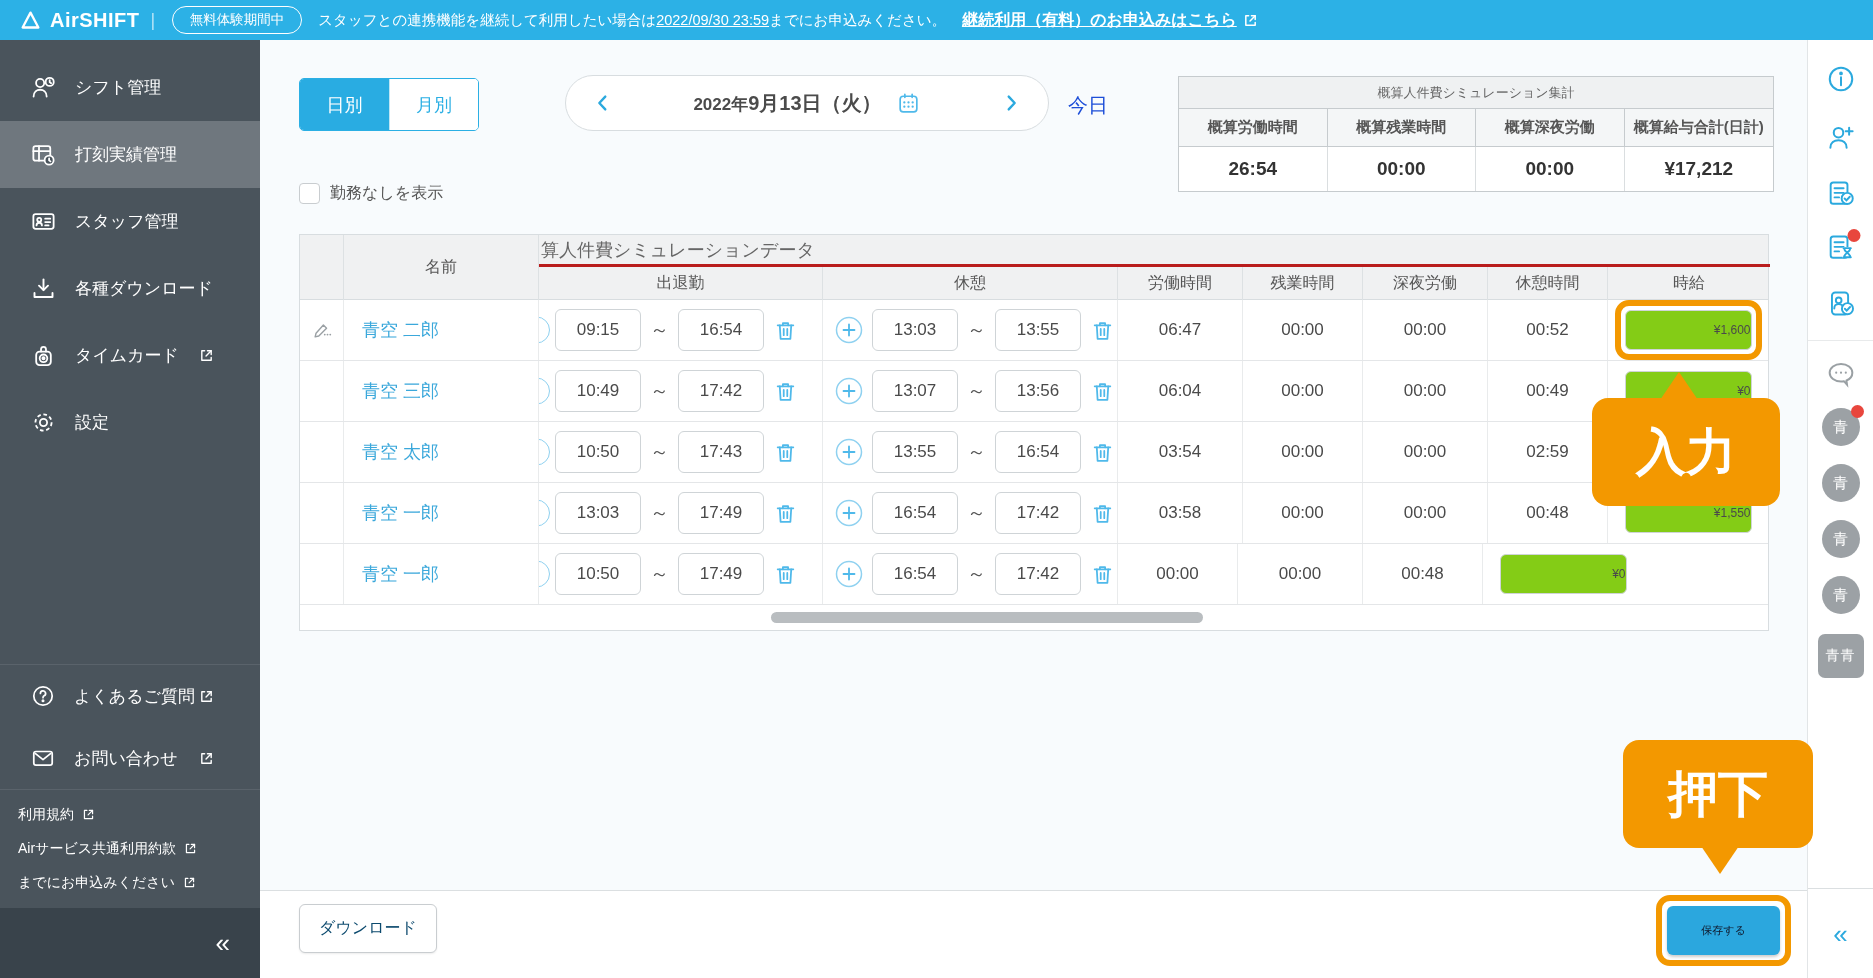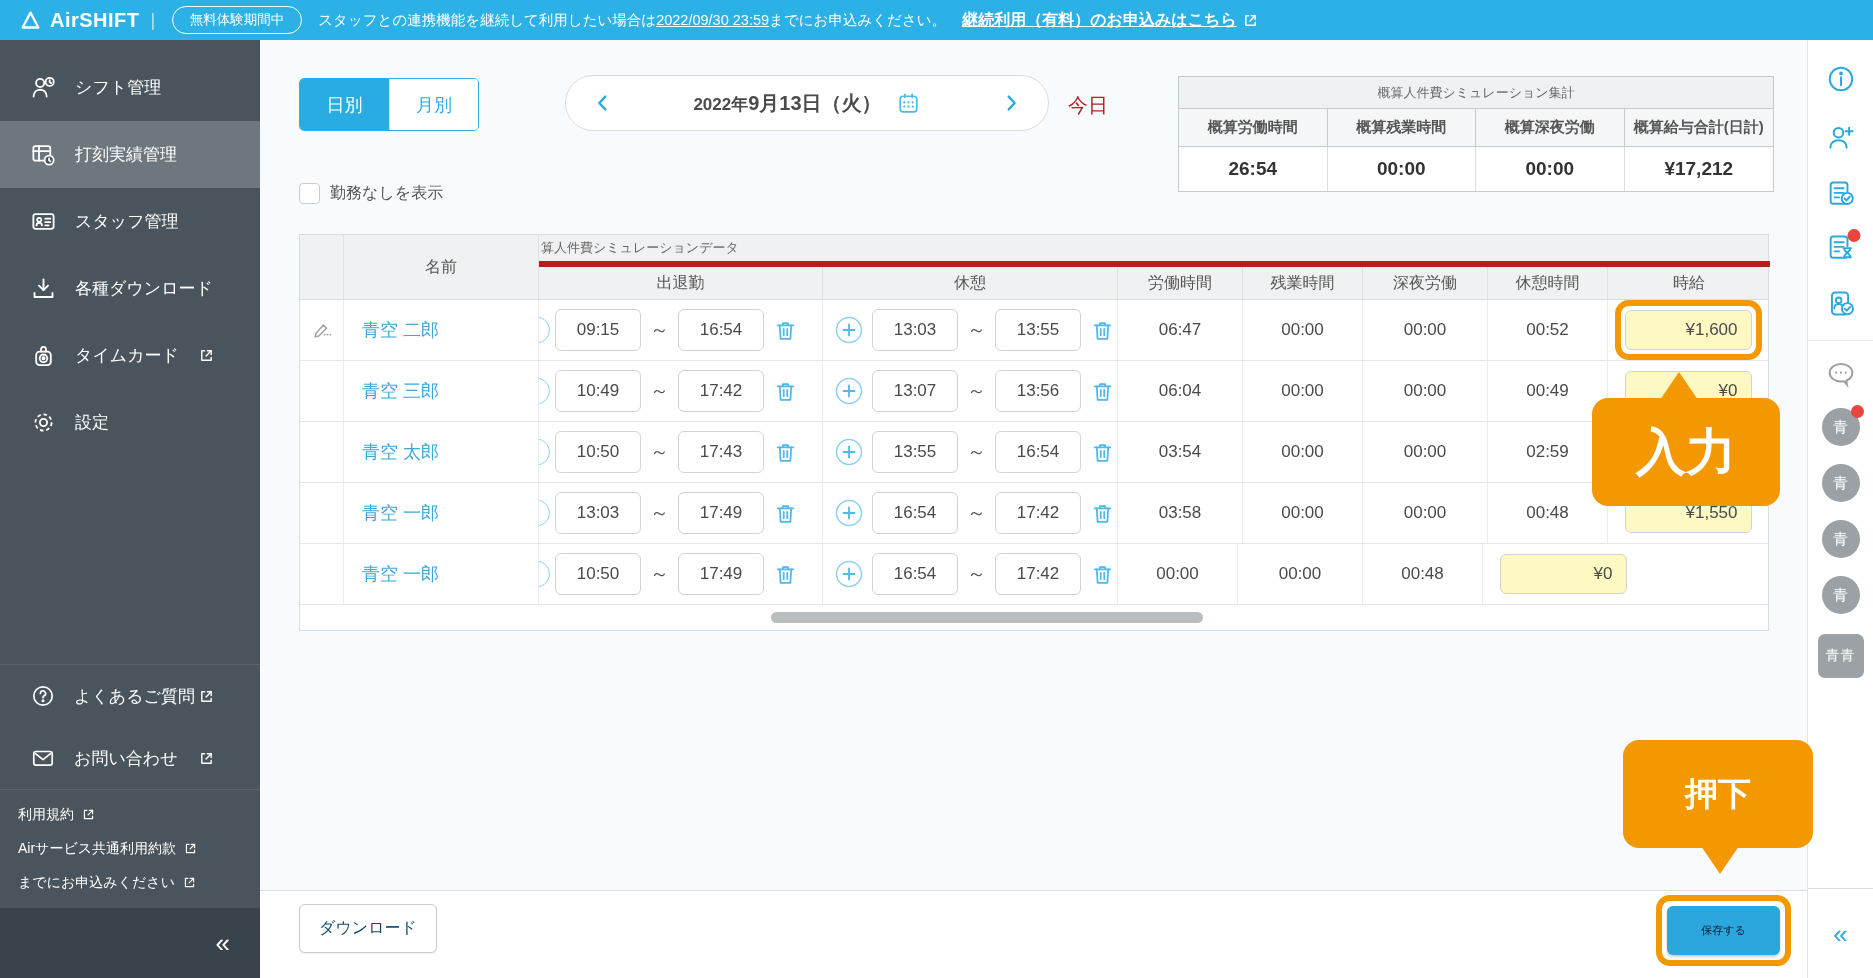--- a/index.html
+++ b/index.html
@@ -39,69 +39,69 @@
   .seg { position:absolute; left:39px; top:38px; display:flex; border:1px solid #2BAFE4; border-radius:5px; overflow:hidden; background:#fff; }
   .seg button { width:89px; height:51px; font-size:18px; border:none; cursor:pointer; font-family:inherit; }
   .seg .on { background:#29ACE2; color:#fff; font-weight:normal; }
   .seg .off { background:#fff; color:#2BAFE4; border-left:1px solid #BFE6F5; }
 
   
   .datenav { position:absolute; left:305px; top:35px; width:484px; height:56px; background:#fff; border:1px solid #D8DDE0; border-radius:28px; display:flex; align-items:center; padding:0 26px; }
   .datenav .mid { flex:1; display:flex; align-items:center; justify-content:center; gap:14px; }
   .date-text { font-size:20px; font-weight:bold; color:#4B4B4B; }
   .date-text .yr { font-size:17px; }
-  .today-link { position:absolute; left:808px; top:52px; font-size:20px; color:#b91c1c; cursor:pointer; }
+  .today-link { position:absolute; left:808px; top:52px; font-size:20px; color:#1d4ed8; cursor:pointer; }
 
   
   .summary { position:absolute; left:918px; top:36px; width:596px; border:1px solid #C6CBCE; background:#fff; }
   .sum-title { height:32px; background:#EFF1F2; border-bottom:1px solid #C6CBCE; font-size:13px; color:#666; display:flex; align-items:center; justify-content:center; }
   .sum-heads, .sum-vals { display:flex; }
   .sum-heads div { width:25%; height:38px; background:#F4F6F7; border-right:1px solid #C6CBCE; border-bottom:1px solid #C6CBCE; display:flex; align-items:center; justify-content:center; font-size:15px; font-weight:bold; color:#555; }
   .sum-vals div { width:25%; height:44px; border-right:1px solid #DADEE0; display:flex; align-items:center; justify-content:center; font-size:19px; font-weight:bold; color:#333; }
   .sum-heads div:last-child, .sum-vals div:last-child { border-right:none; }
 
   
   .checkrow { position:absolute; left:39px; top:143px; display:flex; align-items:center; gap:10px; cursor:pointer; }
   .cbox { width:21px; height:21px; background:#fff; border:1px solid #C9CDD0; border-radius:4px; }
   .checkrow span { font-size:16px; color:#555; }
 
   
   .dtable { position:absolute; left:39px; top:194px; width:1470px; background:#fff; border:1px solid #D8DDE0; }
   .thead { position:relative; height:65px; background:#F0F1F2; border-bottom:1px solid #D8DDE0; font-size:16px; color:#555; }
   .th { position:absolute; display:flex; align-items:center; justify-content:center; border-right:1px solid #DDE1E3; }
-  .th-group { justify-content:flex-start; font-size:13px; color:#666; padding-left:2px; border-bottom:6px solid #b91c1c; overflow:hidden; white-space:nowrap; border-right:none; }
+  .th-group { justify-content:flex-start; font-size:18px; color:#666; padding-left:2px; border-bottom:3px solid #b91c1c; overflow:hidden; white-space:nowrap; border-right:none; }
   .trow { display:flex; height:61px; border-bottom:1px solid #E4E6E8; align-items:center; }
   .td { height:100%; display:flex; align-items:center; justify-content:center; border-right:1px solid #E9EBEC; font-size:17px; color:#4A4A4A; flex:none; }
   .td-edit { width:44px; }
   .td-name { width:195px; justify-content:flex-start; padding-left:18px; font-size:18px; color:#3BA8DB; cursor:pointer; }
   .td-inout { width:284px; justify-content:flex-start; padding-left:16px; gap:9px; position:relative; overflow:hidden; }
   .td-break { width:295px; justify-content:flex-start; padding-left:12px; gap:9px; }
   .td-c { width:125px; } .td-c2 { width:120px; }
   .td-wage { width:160px; border-right:none; overflow:visible; }
   .tin { width:86px; height:42px; border:1px solid #CFD4D7; border-radius:6px; text-align:center; font-size:17px; color:#4A4A4A; font-family:inherit; background:#fff; }
   .tilde { font-size:19px; color:#555; }
   .clip-plus { position:absolute; left:-16px; top:50%; transform:translateY(-50%); width:27px; height:27px; border-radius:50%; border:1.5px solid #8FD1F0; background:#fff; }
-  .win { width:127px; height:40px; border:1px solid #CFD4D7; border-radius:6px; text-align:right; padding-right:13px; font-size:17px; color:#4A4A4A; font-family:inherit; background:#fef9c3; }
+  .win { width:127px; height:40px; border:1px solid #CFD4D7; border-radius:6px; text-align:right; font-size:12px; color:#4A4A4A; font-family:inherit; background:#84cc16; }
   .wage-wrap { display:inline-block; line-height:0; }
   .hl-ring { border:6px solid #F39800; border-radius:14px; padding:4px; background:#fff; position:relative; z-index:25; }
   .pencil { visibility:hidden; }
   .hscroll { position:relative; height:25px; }
   .hscroll .bar { position:absolute; left:471px; top:7px; width:432px; height:11px; border-radius:6px; background:#B9BDC0; cursor:pointer; }
 
   
   .footbar { position:absolute; left:0; right:0; bottom:0; height:88px; background:#fff; border-top:1px solid #DBDFE1; }
   .dl-btn { position:absolute; left:39px; top:13px; width:138px; height:49px; background:#fff; border:1px solid #C9CDD0; border-radius:6px; font-size:16px; color:#0c4a6e; font-family:inherit; cursor:pointer; box-shadow:0 1px 2px rgba(0,0,0,.08); }
   .save-ring { position:absolute; right:16px; bottom:12px; border:6px solid #F39800; border-radius:14px; padding:5px; background:#fff; z-index:40; }
   .save-btn { width:113px; height:49px; background:#2BA7DE; color:#0f172a; border:none; border-radius:6px; font-size:11px; font-family:inherit; cursor:pointer; box-shadow:0 2px 3px rgba(0,0,0,.2); }
 
   
   .callout { position:absolute; background:#F39800; border-radius:16px; color:#fff; font-weight:bold; display:flex; align-items:center; justify-content:center; z-index:30; }
   .co-input { left:1332px; top:358px; width:188px; height:108px; font-size:50px; }
   .co-input .tri { position:absolute; top:-26px; left:68px; width:0; height:0; border-left:19px solid transparent; border-right:19px solid transparent; border-bottom:28px solid #F39800; }
-  .co-press { left:1363px; top:700px; width:190px; height:108px; font-size:33px; z-index:60; }
+  .co-press { left:1363px; top:700px; width:190px; height:108px; font-size:50px; z-index:60; }
   .co-press .tri { position:absolute; bottom:-26px; left:78px; width:0; height:0; border-left:19px solid transparent; border-right:19px solid transparent; border-top:28px solid #F39800; }
 
   
   .rightbar { width:66px; flex:none; background:#fff; border-left:1px solid #E2E5E7; position:relative; }
   .ric { position:absolute; left:50%; transform:translateX(-50%); cursor:pointer; line-height:0; }
   .rb-div { position:absolute; left:0; right:0; top:258px; border-top:1px solid #E8EAEB; }
   .avatar { position:absolute; left:50%; transform:translateX(-50%); width:38px; height:38px; border-radius:50%; background:#9CA1A5; color:#fff; font-size:15px; display:flex; align-items:center; justify-content:center; cursor:pointer; }
   .avatar-pair { position:absolute; left:50%; transform:translateX(-50%); width:46px; height:44px; border-radius:7px; background:#9CA1A5; color:#fff; font-size:14px; display:flex; align-items:center; justify-content:center; letter-spacing:1px; cursor:pointer; }
   .reddot { position:absolute; top:-3px; right:-4px; width:13px; height:13px; border-radius:50%; background:#E8463D; }
   .rb-bottom { position:absolute; left:0; right:0; top:848px; bottom:0; border-top:1px solid #DBDFE1; display:flex; align-items:center; justify-content:center; }

